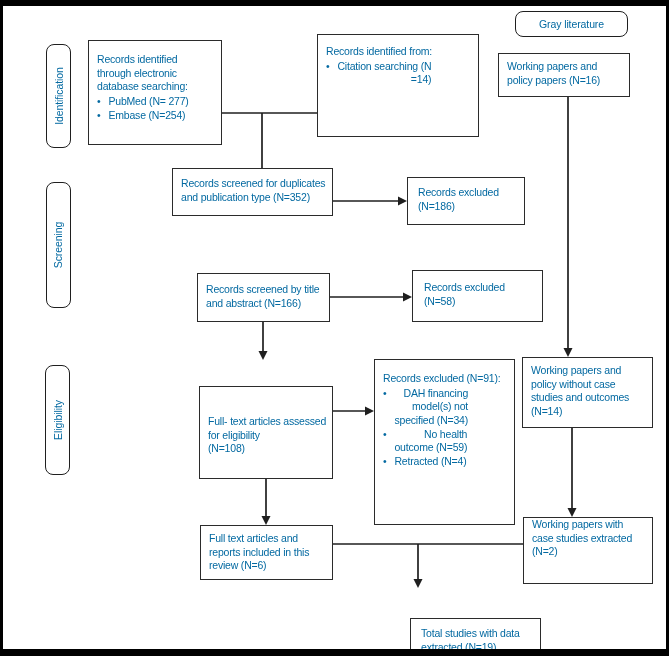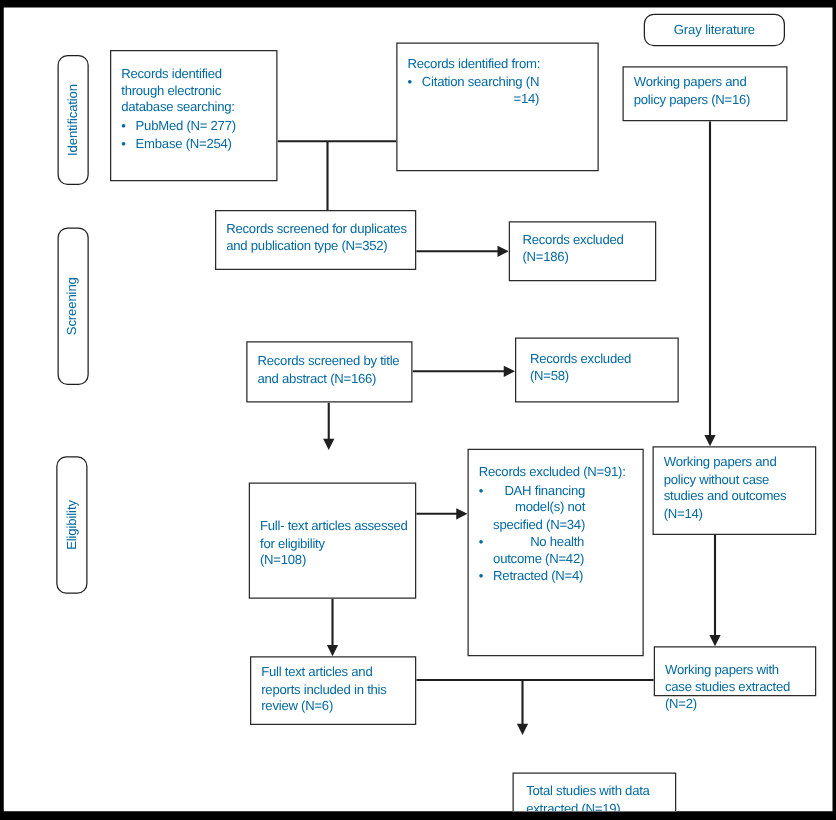--- a/index.html
+++ b/index.html
@@ -176,36 +176,36 @@
   <div class="bx" style="left:371px;top:353px;width:141px;height:166px;padding-top:12px;">
     <div class="txt">Records excluded (N=91):</div>
     <ul class="blist lst-i">
       <li>
           <span class="it">DAH financing
 model(s) not
 specified (N=34)</span>
         </li>
       <li>
           <span class="it">No health
-outcome (N=42)</span>
+outcome (N=59)</span>
         </li>
       <li>
           <span class="it">Retracted (N=4)</span>
         </li>
     </ul>
   </div>
 
   <div class="bx" style="left:519px;top:351px;width:131px;height:71px;padding-top:6px;">
     <div class="txt">Working papers and
 policy without case
 studies and outcomes
 (N=14)</div>
   </div>
 
-  <div class="bx" style="left:520px;top:511px;width:130px;height:40px;padding-top:12px;">
+  <div class="bx" style="left:520px;top:511px;width:130px;height:67px;padding-top:0;">
     <div class="txt">Working papers with
 case studies extracted
 (N=2)</div>
   </div>
 
   <div class="bx" style="left:197px;top:519px;width:133px;height:55px;padding-top:6px;">
     <div class="txt">Full text articles and
 reports included in this
 review (N=6)</div>
   </div>

